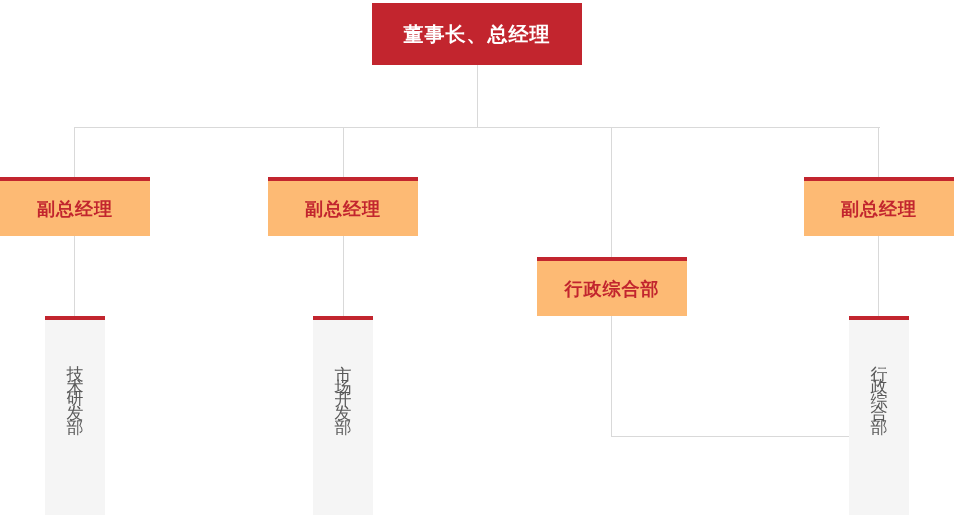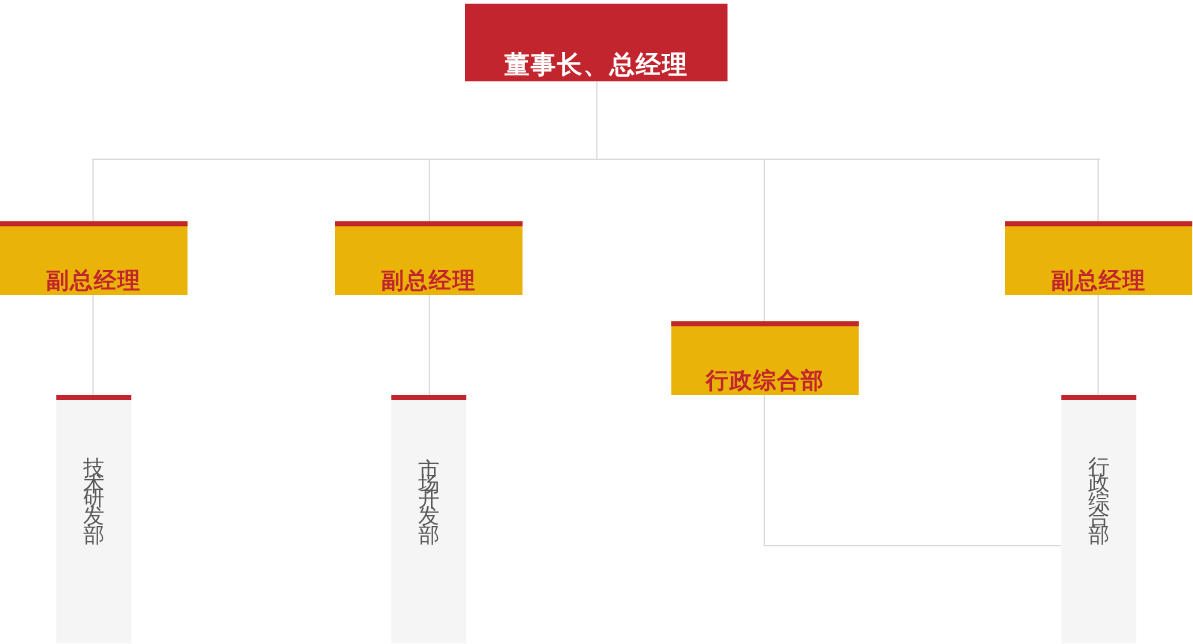--- a/index.html
+++ b/index.html
@@ -15,35 +15,35 @@
   
   .line { position: absolute; background: #d9d9d9; }
   .vline { width: 1px; }
   .hline { height: 1px; }
 
   
   .node {
     position: absolute;
     box-sizing: border-box;
     display: flex;
-    align-items: flex-end;
+    align-items: center;
     justify-content: center;
   }
   .root-node {
     left: 372px; top: 3px;
     width: 210px; height: 62px;
     background: #c2252e;
     color: #ffffff;
     font-size: 20px;
     font-weight: bold;
     letter-spacing: 1px;
   }
   .mid-node {
     width: 150px; height: 59px;
-    background: #eab308;
+    background: #fdba74;
     border-top: 4px solid #c2252e;
     color: #c2252e;
     font-size: 18px;
     font-weight: bold;
     letter-spacing: 1px;
   }
   #node-vice1 { left: 0px;   top: 177px; }
   #node-vice2 { left: 268px; top: 177px; }
   #node-cfo   { left: 537px; top: 257px; }
   #node-vice3 { left: 804px; top: 177px; }

